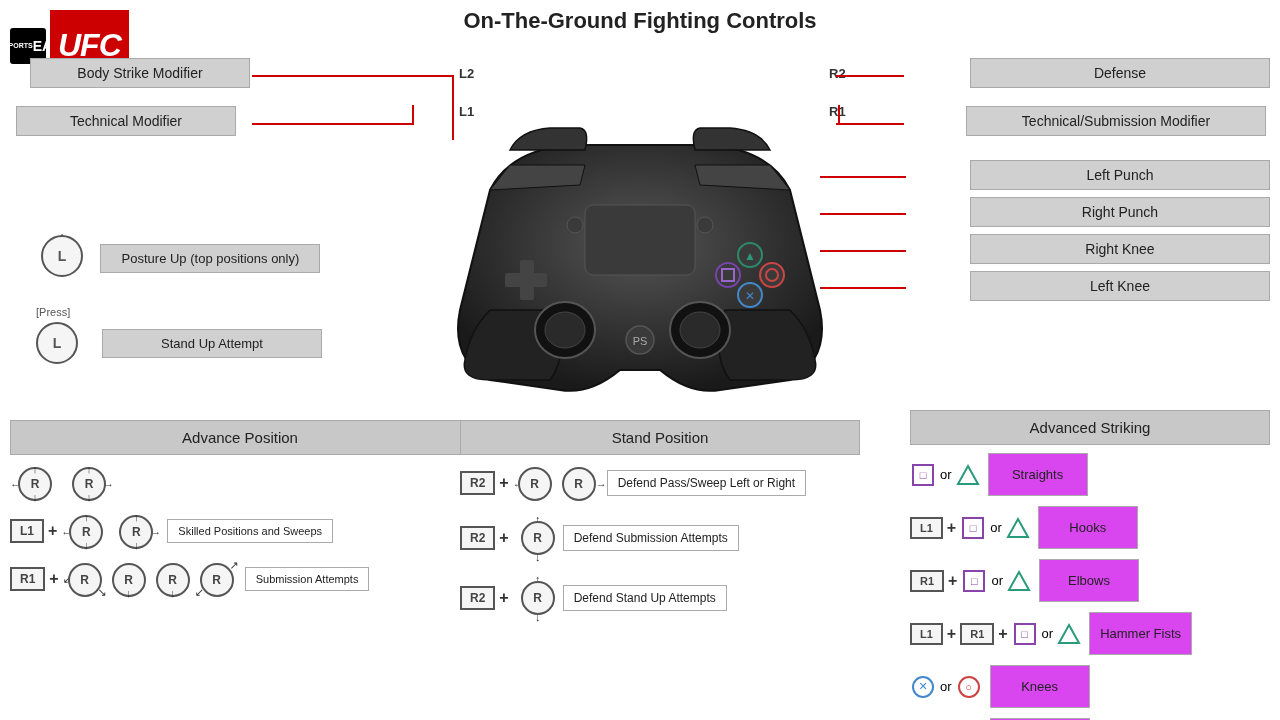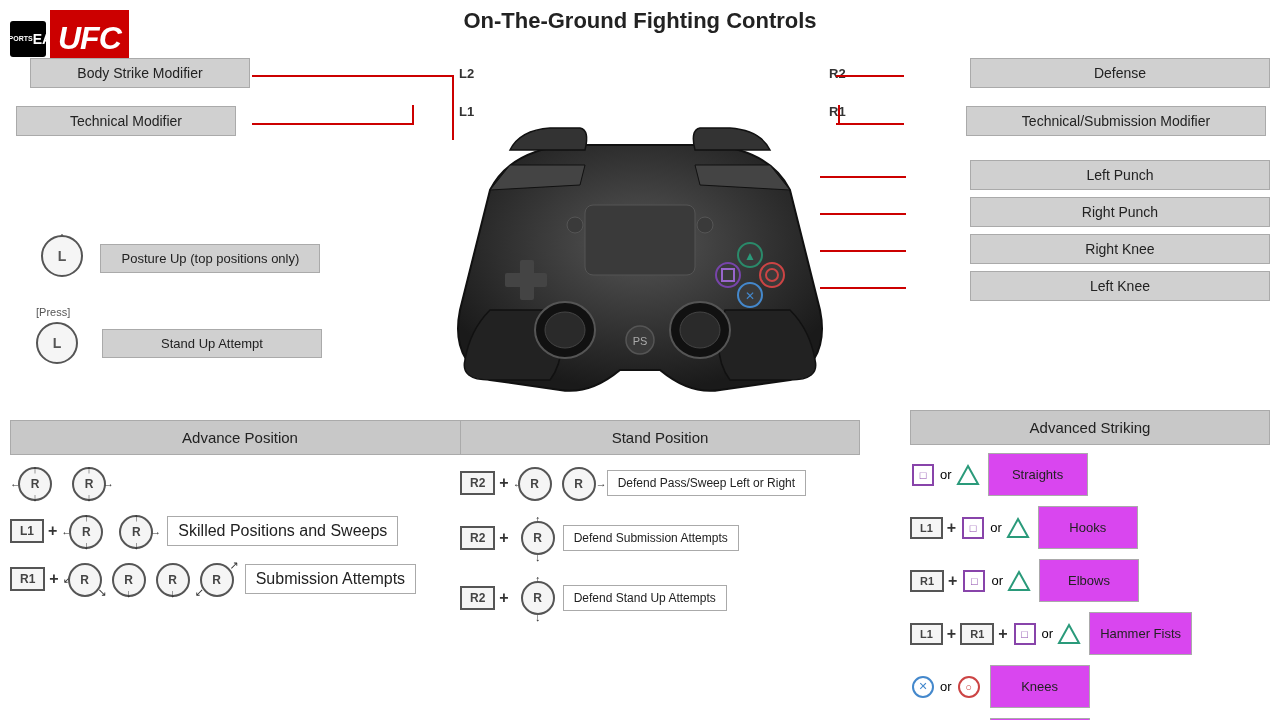--- a/index.html
+++ b/index.html
@@ -34,21 +34,21 @@
       border-radius: 3px;
       line-height: 1;
     }
     .ea-logo .ea-sports { font-size: 7px; }
     .ufc-logo {
       font-size: 32px;
       font-weight: 900;
       font-style: italic;
       color: #fff;
       background: #cc0000;
-      padding: 10px 8px;
+      padding: 17px 8px;
       margin-left: 4px;
       letter-spacing: -1px;
     }
 
     
     .page-title {
       position: absolute;
       top: 8px;
       left: 0;
       right: 0;
@@ -174,21 +174,21 @@
       font-size: 16px;
       font-weight: bold;
       margin: 0 4px;
       color: #333;
     }
 
     .control-label-box {
       border: 1px solid #aaa;
       background: #fff;
       padding: 5px 10px;
-      font-size: 16px;
+      font-size: 11px;
       color: #222;
       min-width: 100px;
       margin-left: 6px;
     }
 
     
     .sym-square {
       width: 22px;
       height: 22px;
       border: 2px solid #8844aa;

